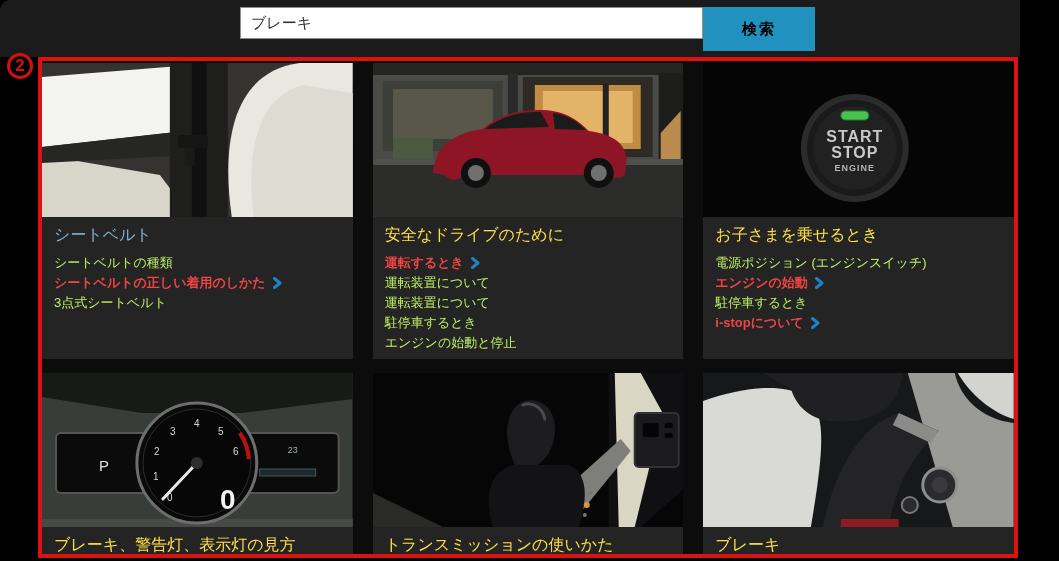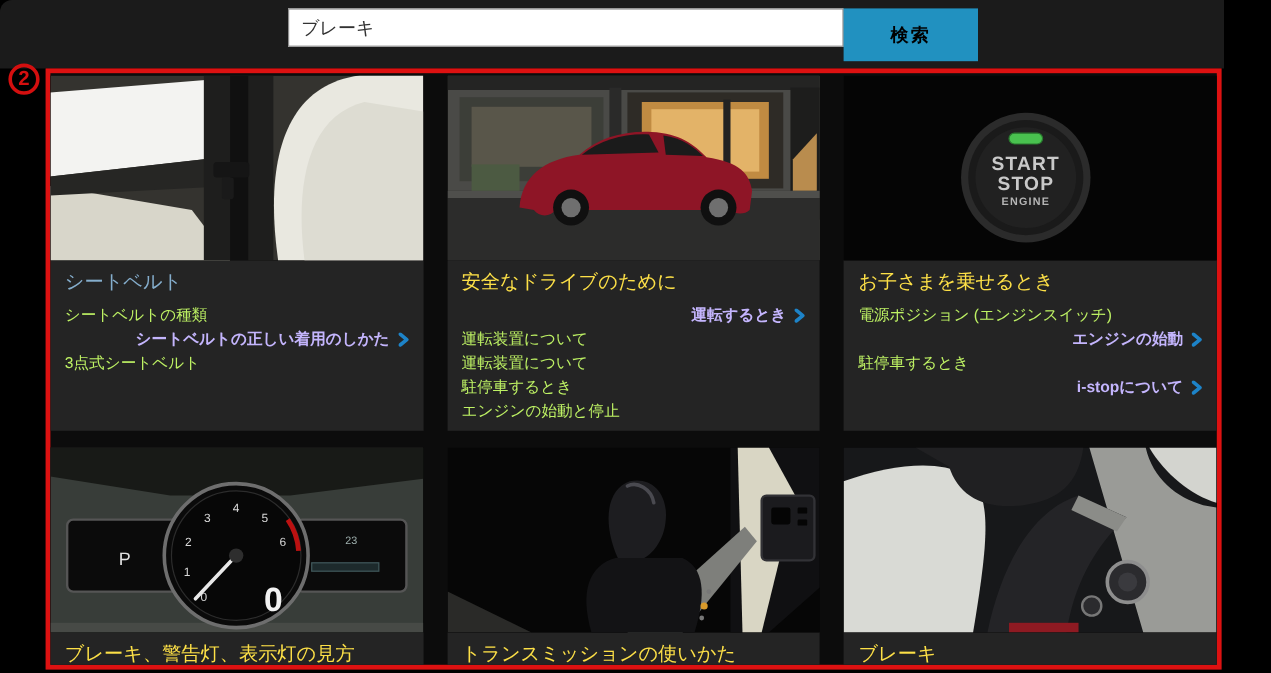--- a/index.html
+++ b/index.html
@@ -28,21 +28,21 @@
           gap:14px 20px; }
   .card { background:#242424; display:flex; flex-direction:column; }
   .thumb { width:100%; height:154px; display:block; background:#000; }
   .cbody { padding:8px 12px 6px 12px; }
   .ctitle { font-size:16px; font-weight:normal; margin-bottom:7px; cursor:pointer; }
   .t-blue  { color:#85aecd; }
   .t-green { color:#fde047; }
   .item { display:flex; align-items:center; gap:7px; line-height:20px;
           font-size:13px; cursor:pointer; }
   .muted  { color:#bef264; }
-  .active { color:#c4b5fd; font-weight:bold;justify-content:flex-end; }
+  .active { color:#ef4444; font-weight:bold; }
   .chev { flex:0 0 auto; display:inline-flex; }
 </style>
 </head>
 <body>
 
 <div class="stage">
   <div class="topbar"></div>
 
   <div class="searchwrap">
     <input class="search-input" type="text" value="ブレーキ" style="">

